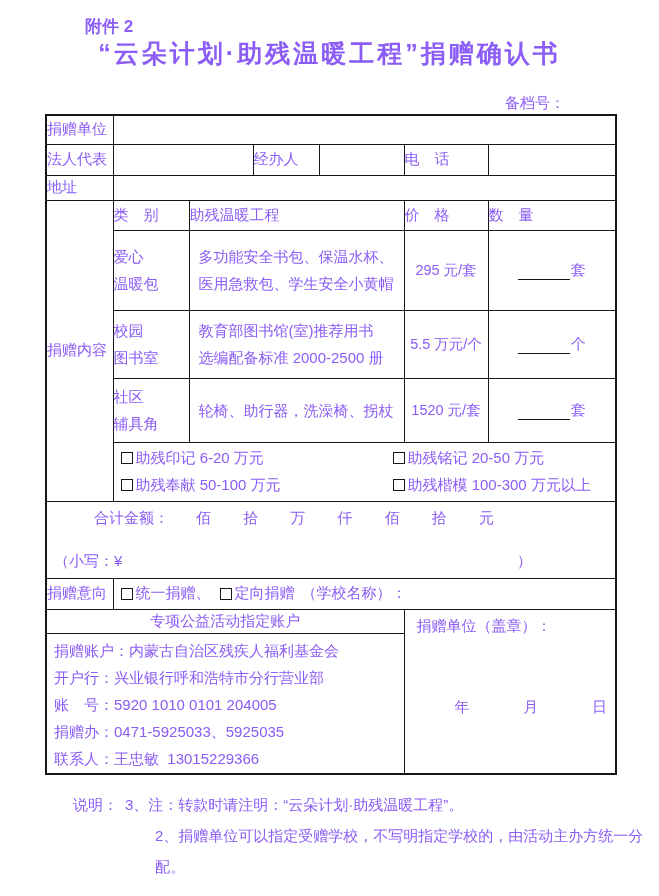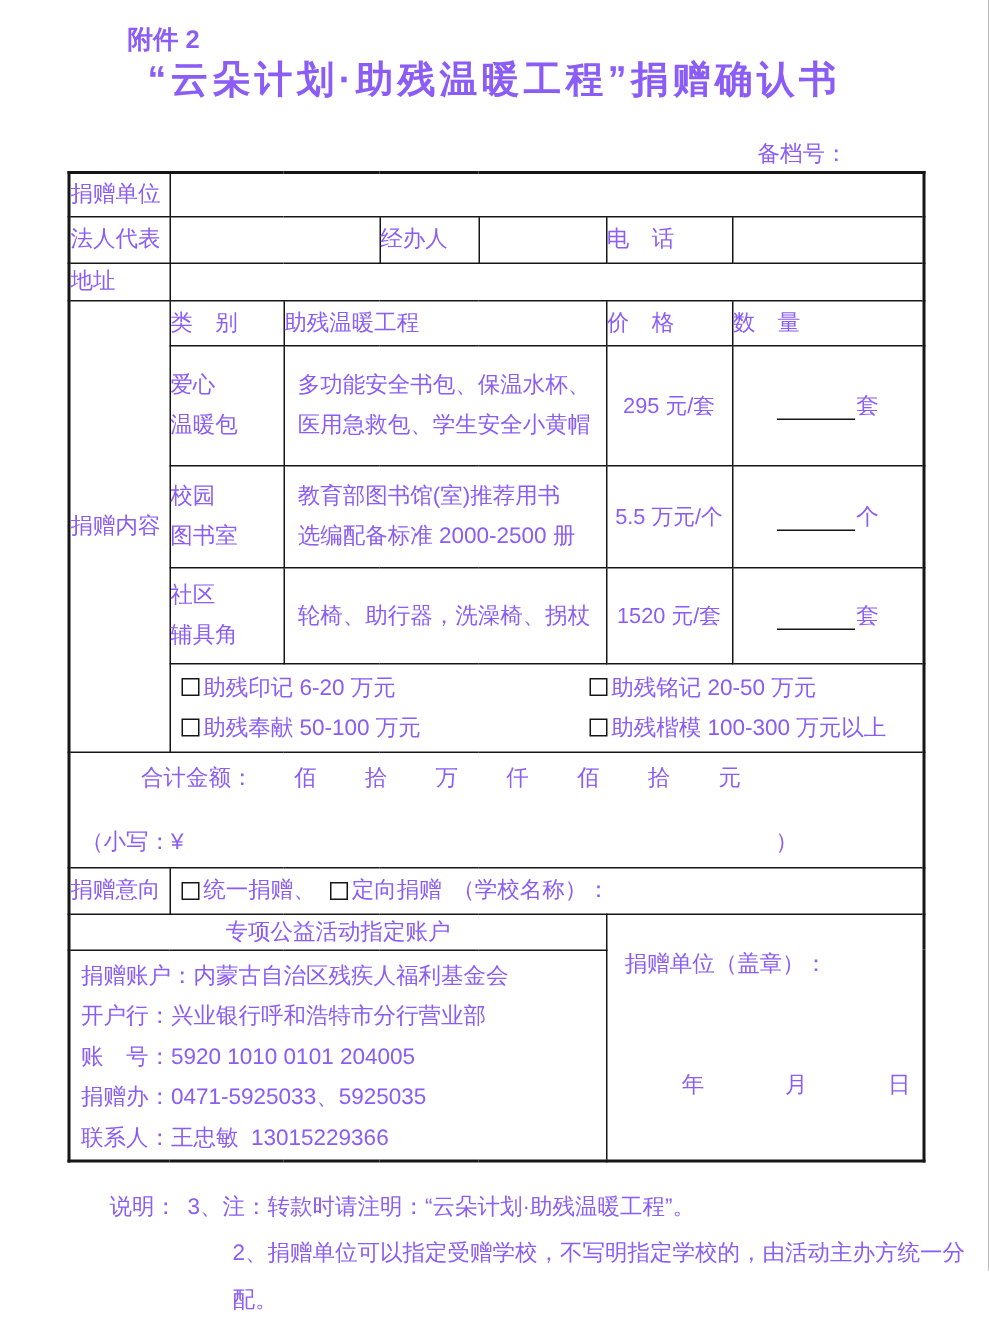--- a/index.html
+++ b/index.html
@@ -38,21 +38,21 @@
 
   .intent-cell { padding-left:7px; }
   .intent-inner { display:flex; align-items:center; }
   .gap8 { display:inline-block; width:9px; }
   .gap6 { display:inline-block; width:7px; }
 
   .acct-header { text-align:center; }
   .acct-cell { vertical-align:top; padding:3px 4px 0 7px; }
   .acct-cell div { line-height:27.2px; white-space:pre; }
 
-  .stamp-cell { vertical-align:top; padding:23px 8px 0 12px; }
+  .stamp-cell { vertical-align:top; padding:7px 8px 0 12px; }
   .ymd { margin-top:62px; display:flex; justify-content:space-between; padding-left:38px; }
 
   .notes { margin:14px 0 0 73px; font-size:15px; line-height:31px; }
   .note-l1 { display:flex; }
   .note-l1 .n1 { margin-left:7px; }
   .note-l2 { margin-left:82px; }
 </style>
 </head>
 <body>
 

